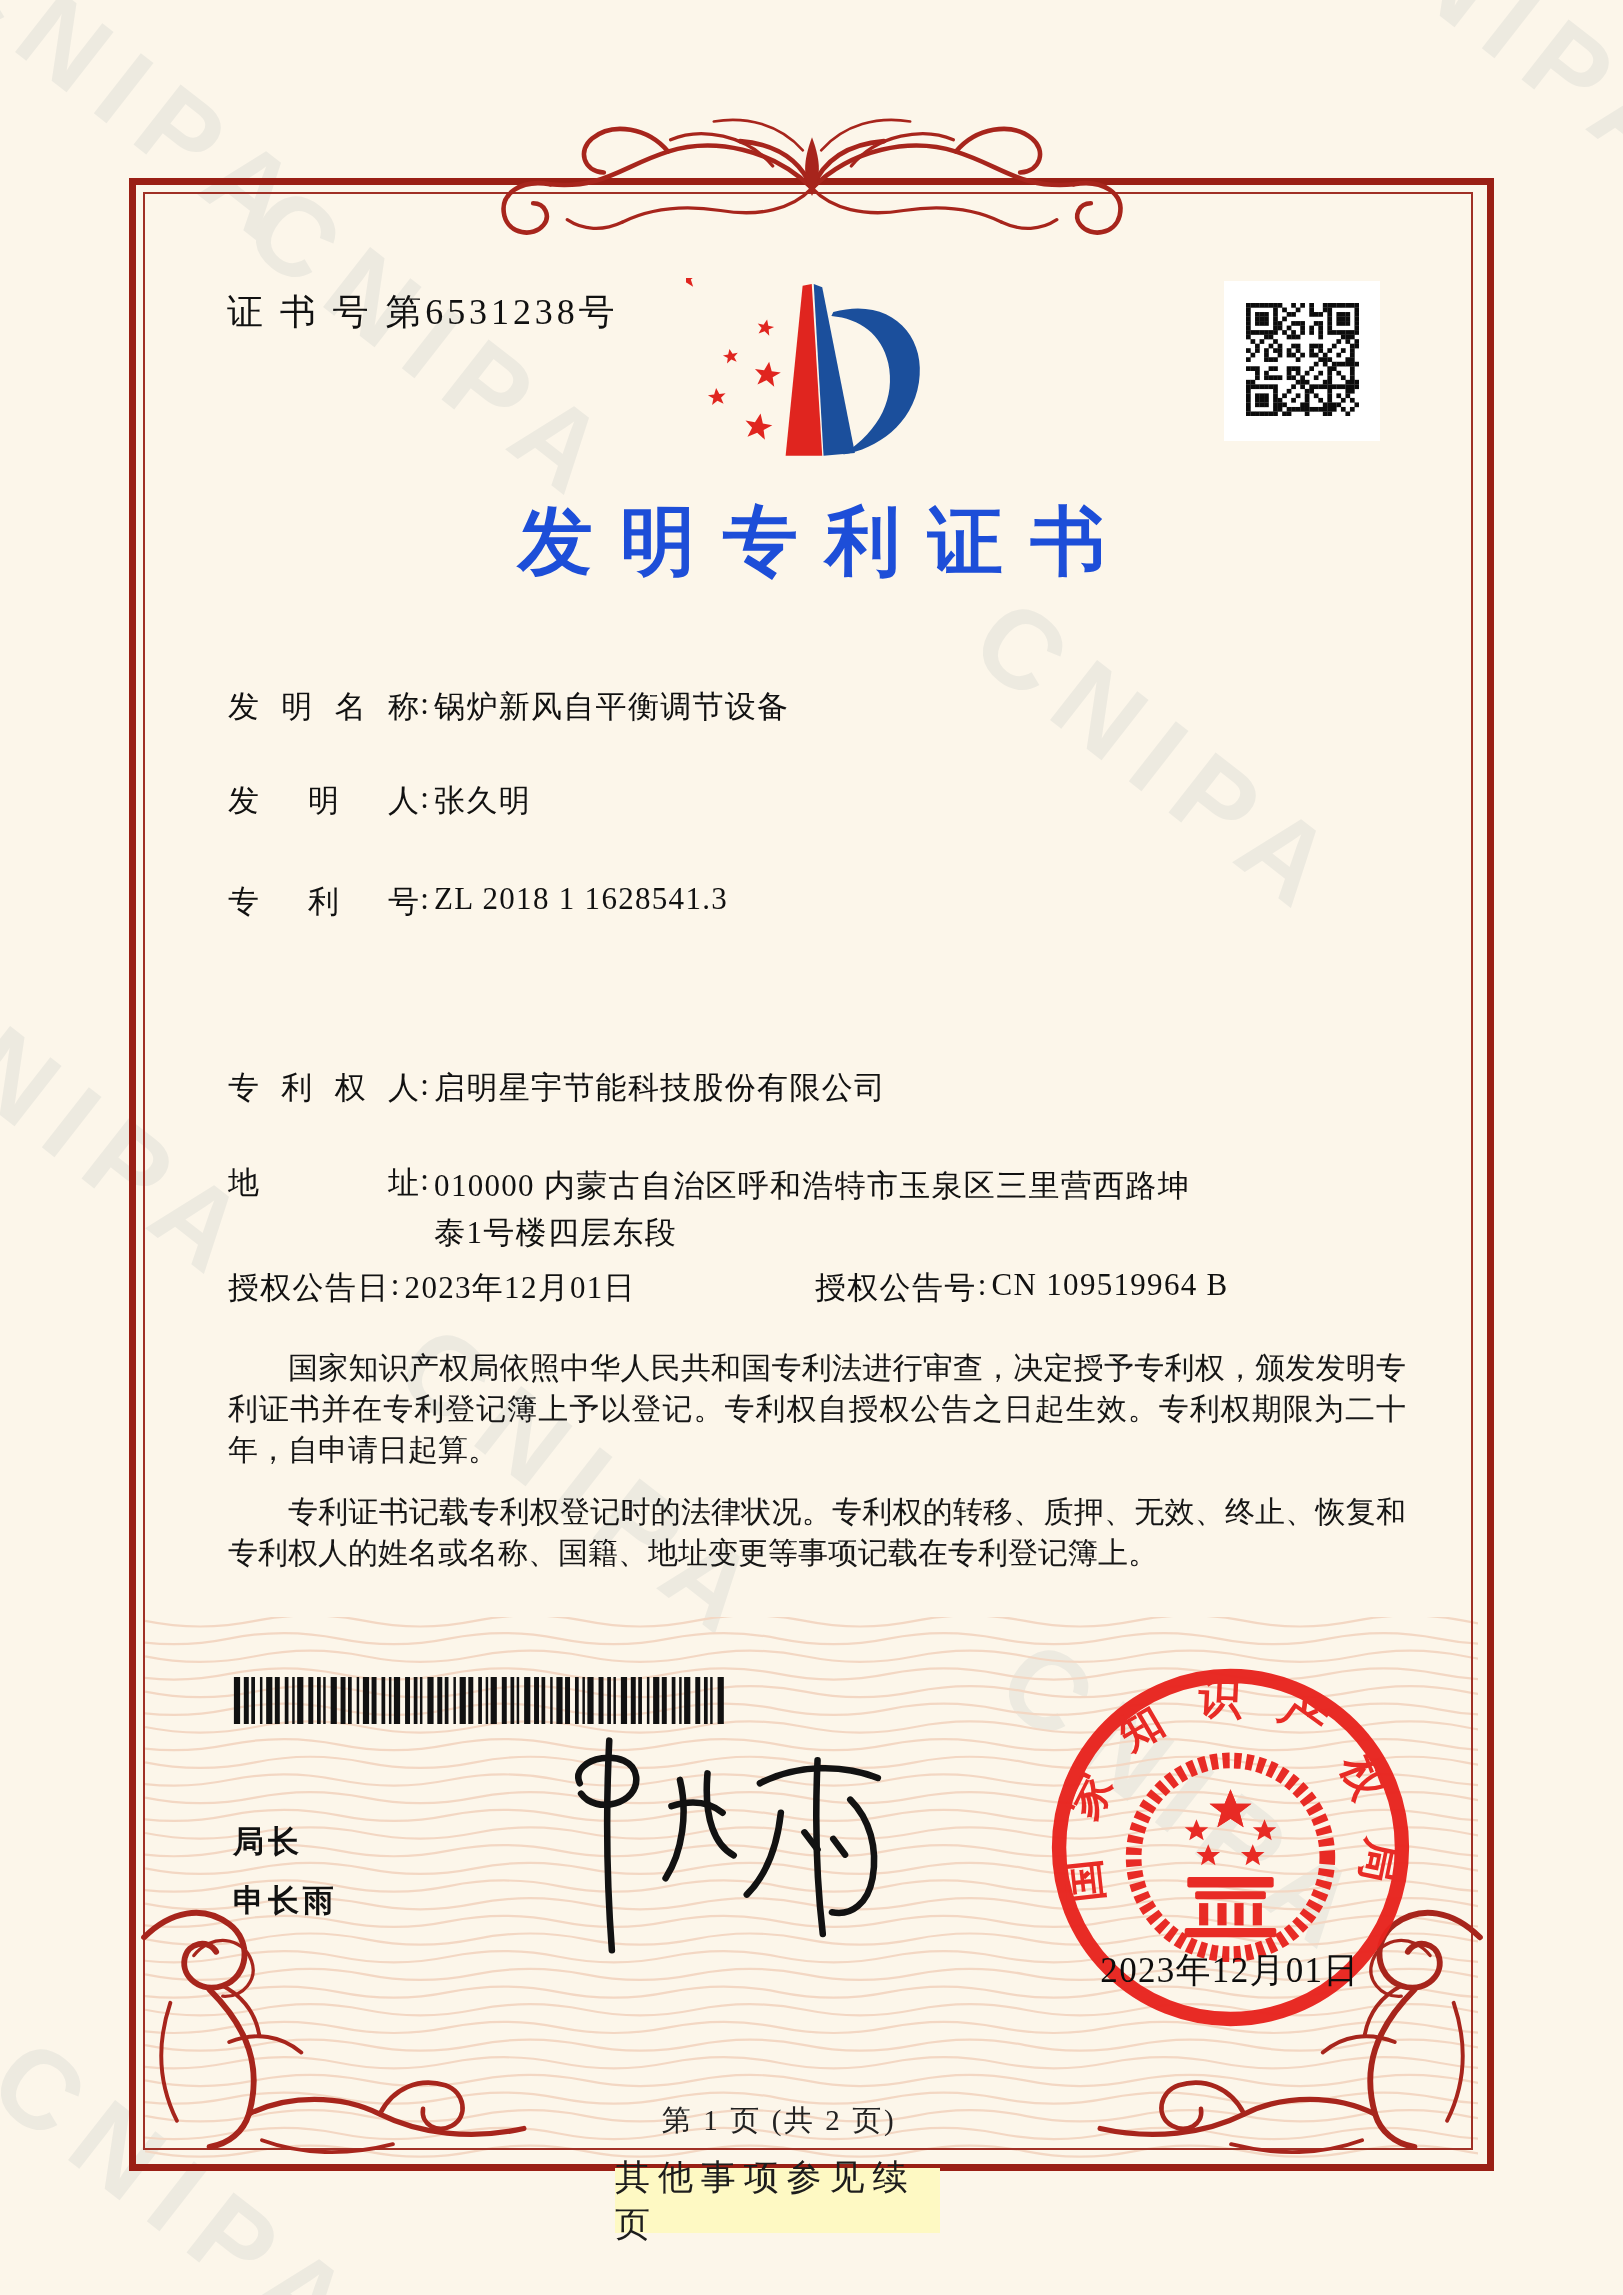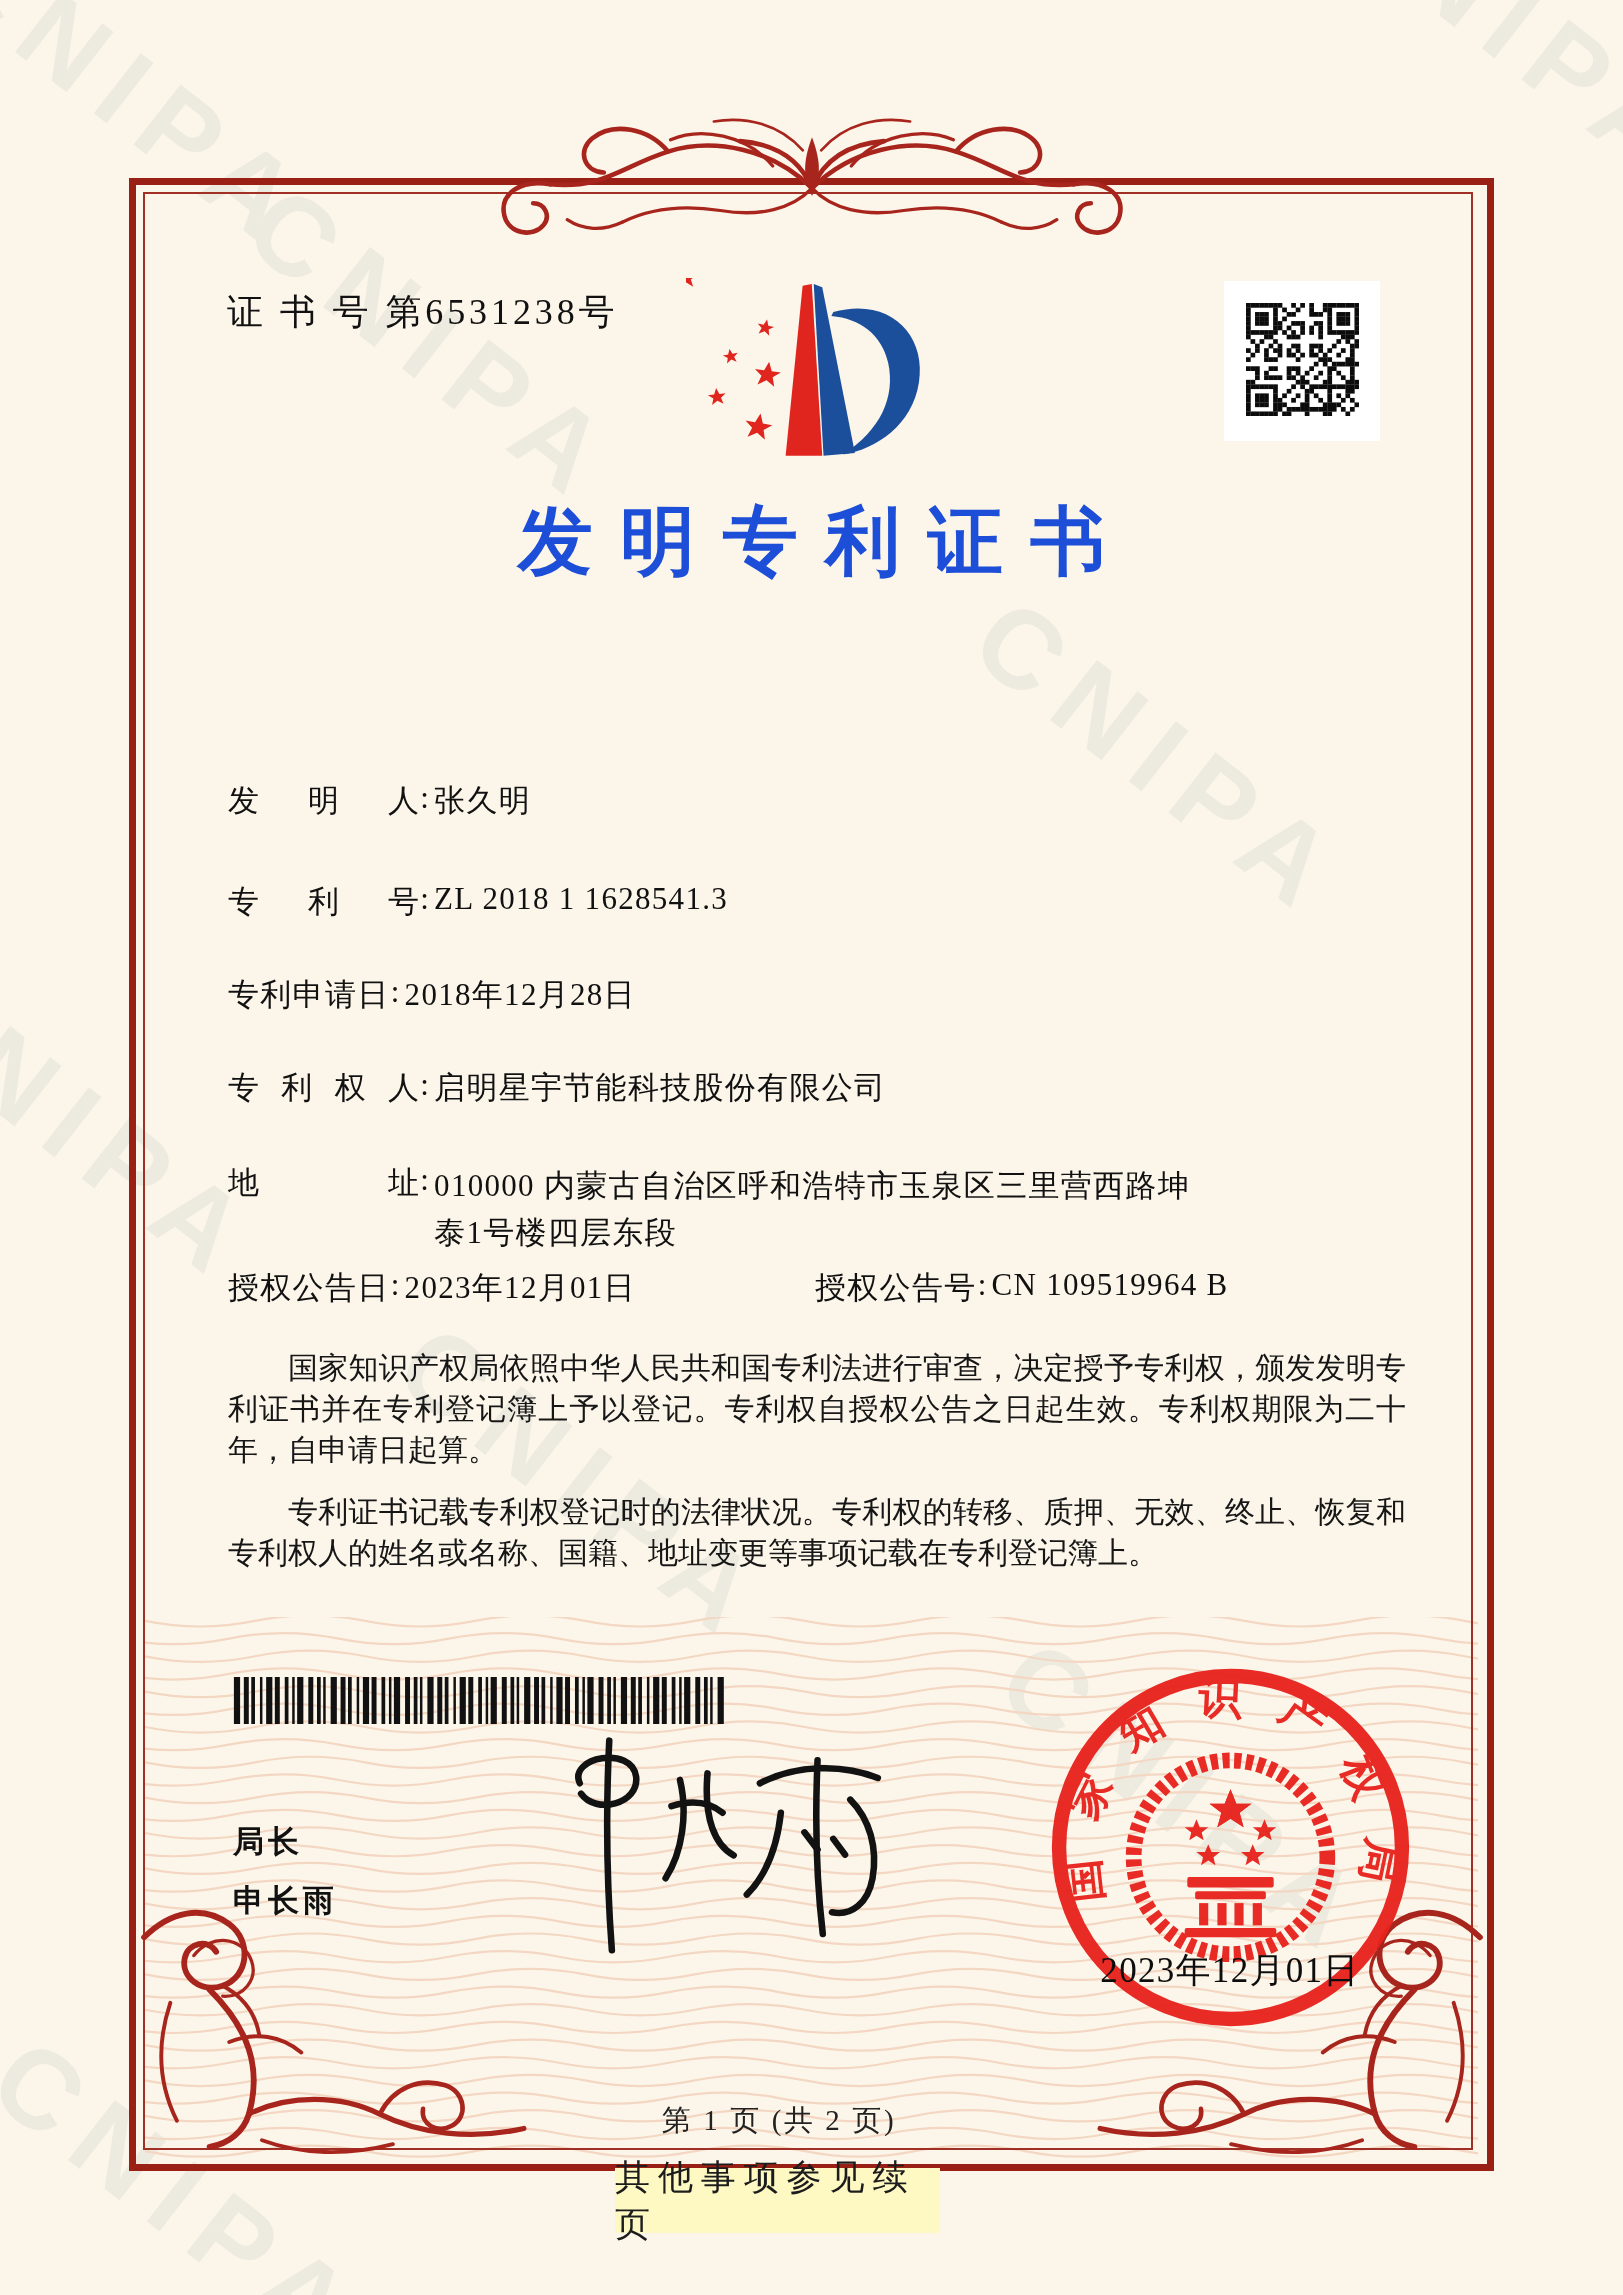--- a/index.html
+++ b/index.html
@@ -483,32 +483,32 @@
         <rect x="61.92" y="165.12" width="7.18" height="7.18" fill="#0c0c0c"></rect>
         <rect x="89.44" y="165.12" width="7.18" height="7.18" fill="#0c0c0c"></rect>
         <rect x="116.96" y="165.12" width="7.18" height="7.18" fill="#0c0c0c"></rect>
         <rect x="123.84" y="165.12" width="7.18" height="7.18" fill="#0c0c0c"></rect>
         <rect x="151.35999999999999" y="165.12" width="7.18" height="7.18" fill="#0c0c0c"></rect>
       </svg>
   </div>
 
   <div class="doc-title">发明专利证书</div>
 
+  <div class="field-row" style="top:686px;">
+    <span class="field-label">发明名称</span><span class="field-colon">:</span><span class="field-value">锅炉新风自平衡调节设备</span>
+  </div>
 
   <div class="field-row" style="top:780px;">
     <span class="field-label">发明人</span><span class="field-colon">:</span><span class="field-value">张久明</span>
   </div>
 
   <div class="field-row" style="top:881px;">
     <span class="field-label">专利号</span><span class="field-colon">:</span><span class="field-value">ZL 2018 1 1628541.3</span>
   </div>
 
-  <div class="field-row" style="top:974px;">
-    <span class="field-label tight">专利申请日</span><span class="field-colon">:</span><span class="field-value">2018年12月28日</span>
-  </div>
 
   <div class="field-row" style="top:1067px;">
     <span class="field-label">专利权人</span><span class="field-colon">:</span><span class="field-value">启明星宇节能科技股份有限公司</span>
   </div>
 
   <div class="field-row" style="top:1162px;">
     <span class="field-label">地址</span><span class="field-colon">:</span><span class="addr-value">010000 内蒙古自治区呼和浩特市玉泉区三里营西路坤泰1号楼四层东段</span>
   </div>
 
   <div class="field-row" style="top:1267px;">

